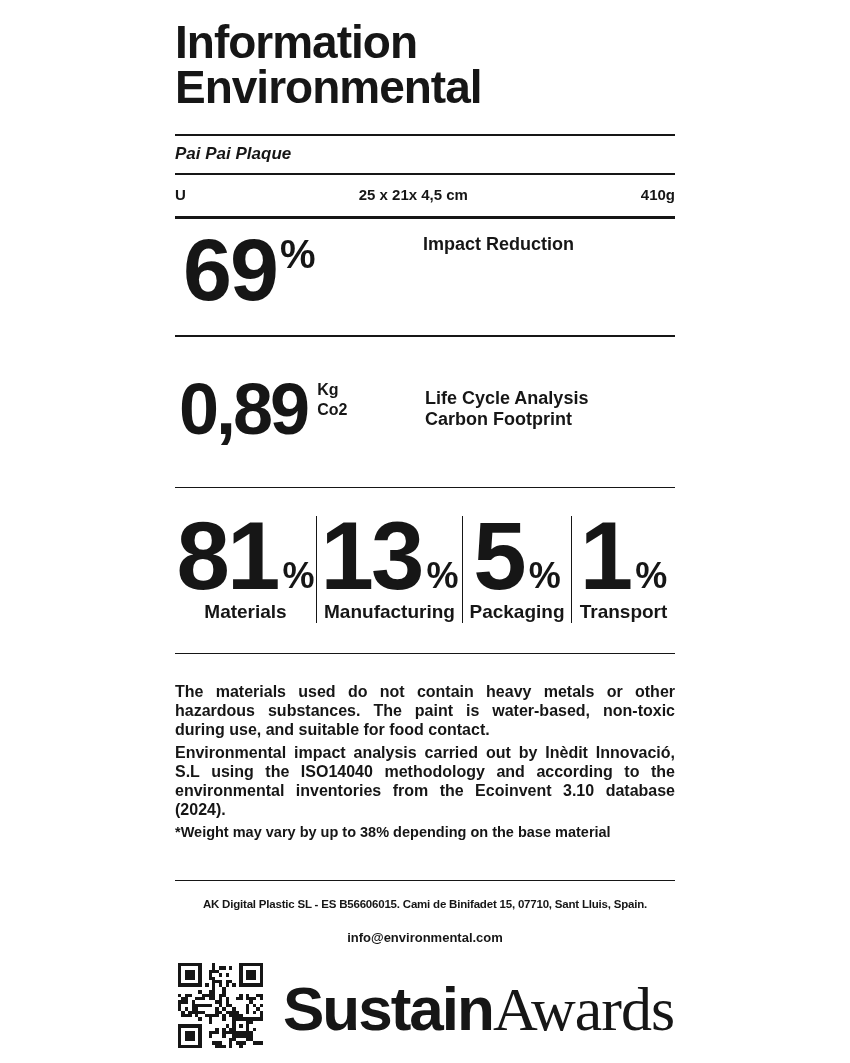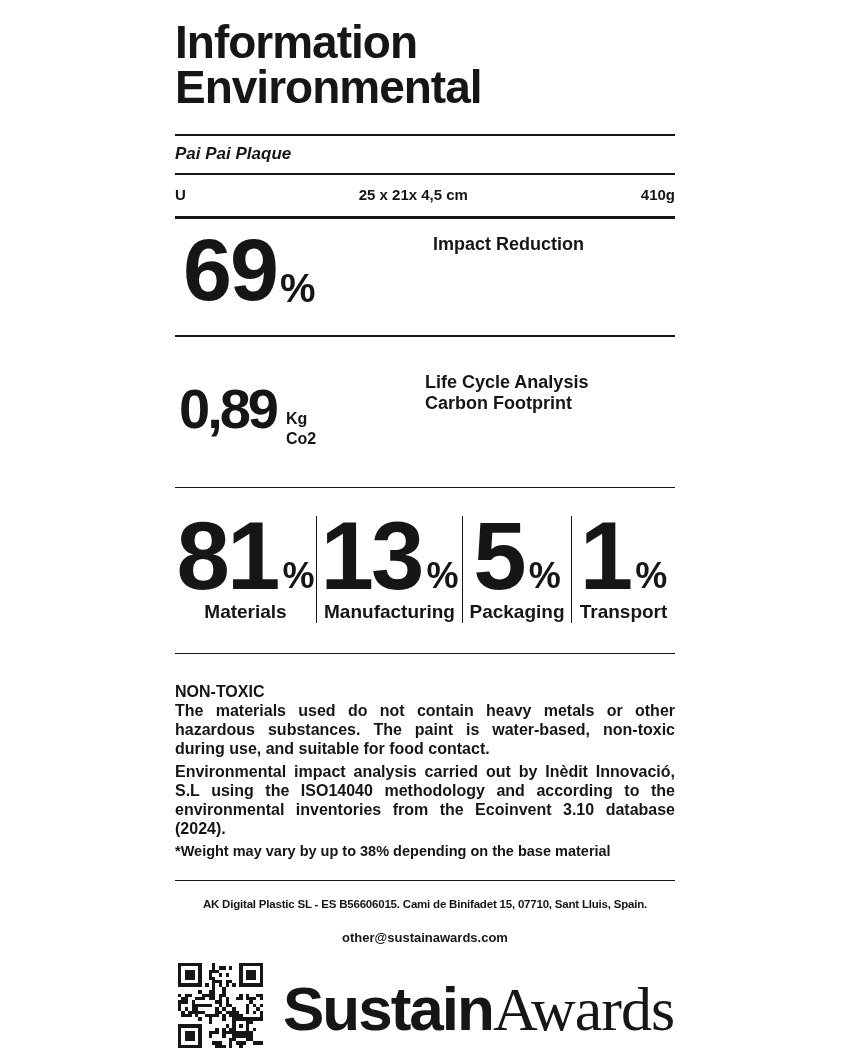--- a/index.html
+++ b/index.html
@@ -20,30 +20,30 @@
 
   
   .title { top: 20px; font-size: 46px; line-height: 45px; letter-spacing: -1px; }
 
   
   .product-name { top: 144px; font-size: 17px; font-style: italic; }
   .spec-row { top: 186px; font-size: 15px; display: flex; justify-content: space-between; align-items: flex-start; }
 
   
   .impact { top: 232px; height: 100px; }
-  .num-row { display: flex; align-items: flex-end; }
+  .num-row { display: flex; align-items: flex-start; }
   .impact .big-num { font-size: 88px; line-height: 76px; letter-spacing: -2px; padding-left: 8px; }
   .impact .pct-big { font-size: 40px; line-height: 40px; margin: 2px 0 0 3px; }
-  .impact-label { position: absolute; left: 258px; top: 2px; font-size: 18px; }
+  .impact-label { position: absolute; left: 248px; top: 2px; font-size: 18px; }
 
   
   .carbon { top: 370px; height: 95px; }
-  .carbon .big-num { font-size: 56px; line-height: 78px; letter-spacing: -3px; padding-left: 4px; }
+  .carbon .big-num { font-size: 72px; line-height: 78px; letter-spacing: -3px; padding-left: 4px; }
   .unit-stack { font-size: 16px; line-height: 19.5px; margin: 10px 0 0 10px; }
-  .carbon-label { position: absolute; left: 250px; top: 2px; font-size: 18px; line-height: 20.5px; }
+  .carbon-label { position: absolute; left: 250px; top: 18px; font-size: 18px; line-height: 20.5px; }
 
   
   .breakdown { top: 516px; display: flex; }
   .bd-col { text-align: center; padding-top: 2px; }
   .bd-col.sep { border-right: 1.5px solid #161616; }
   .bd-col:nth-child(1) { width: 142px; }
   .bd-col:nth-child(2) { width: 146px; }
   .bd-col:nth-child(3) { width: 109px; }
   .bd-col:nth-child(4) { width: 103px; }
   .bd-num-row { display: flex; justify-content: center; align-items: flex-end; height: 76px; }
@@ -142,30 +142,29 @@
         <span class="bd-num">1</span>
         <span class="bd-pct">%</span>
       </div>
       <div class="bd-label">Transport</div>
     </div>
   </div>
 
   <div class="abs rule" style="top:653px;height:1px;"></div>
 
   <div class="abs col notes">
-    <div class="heading">NON-TOXIC</div>
     <p>The materials used do not contain heavy metals or other hazardous substances. The paint is water-based, non-toxic during use, and suitable for food contact.</p>
     <p style="">Environmental impact analysis carried out by Inèdit Innovació, S.L using the ISO14040 methodology and according to the environmental inventories from the Ecoinvent 3.10 database (2024).</p>
     <p class="disclaimer">*Weight may vary by up to 38% depending on the base material</p>
   </div>
 
   <div class="abs rule" style="top:880px;height:1px;"></div>
 
   <div class="abs col company-line">AK Digital Plastic SL - ES B56606015. Cami de Binifadet 15, 07710, Sant Lluis, Spain.</div>
-  <div class="abs col email-line">other@sustainawards.com</div>
+  <div class="abs col email-line">info@environmental.com</div>
 
   <div class="abs qr">
     <svg viewBox="0 0 25 25" shape-rendering="crispEdges">
         <rect x="0" y="0" width="25" height="25" fill="#fff"></rect>
         <rect x="0" y="0" width="7" height="7" fill="#161616"></rect>
         <rect x="1" y="1" width="5" height="5" fill="#fff"></rect>
         <rect x="2" y="2" width="3" height="3" fill="#161616"></rect>
         <rect x="18" y="0" width="7" height="7" fill="#161616"></rect>
         <rect x="19" y="1" width="5" height="5" fill="#fff"></rect>
         <rect x="20" y="2" width="3" height="3" fill="#161616"></rect>

